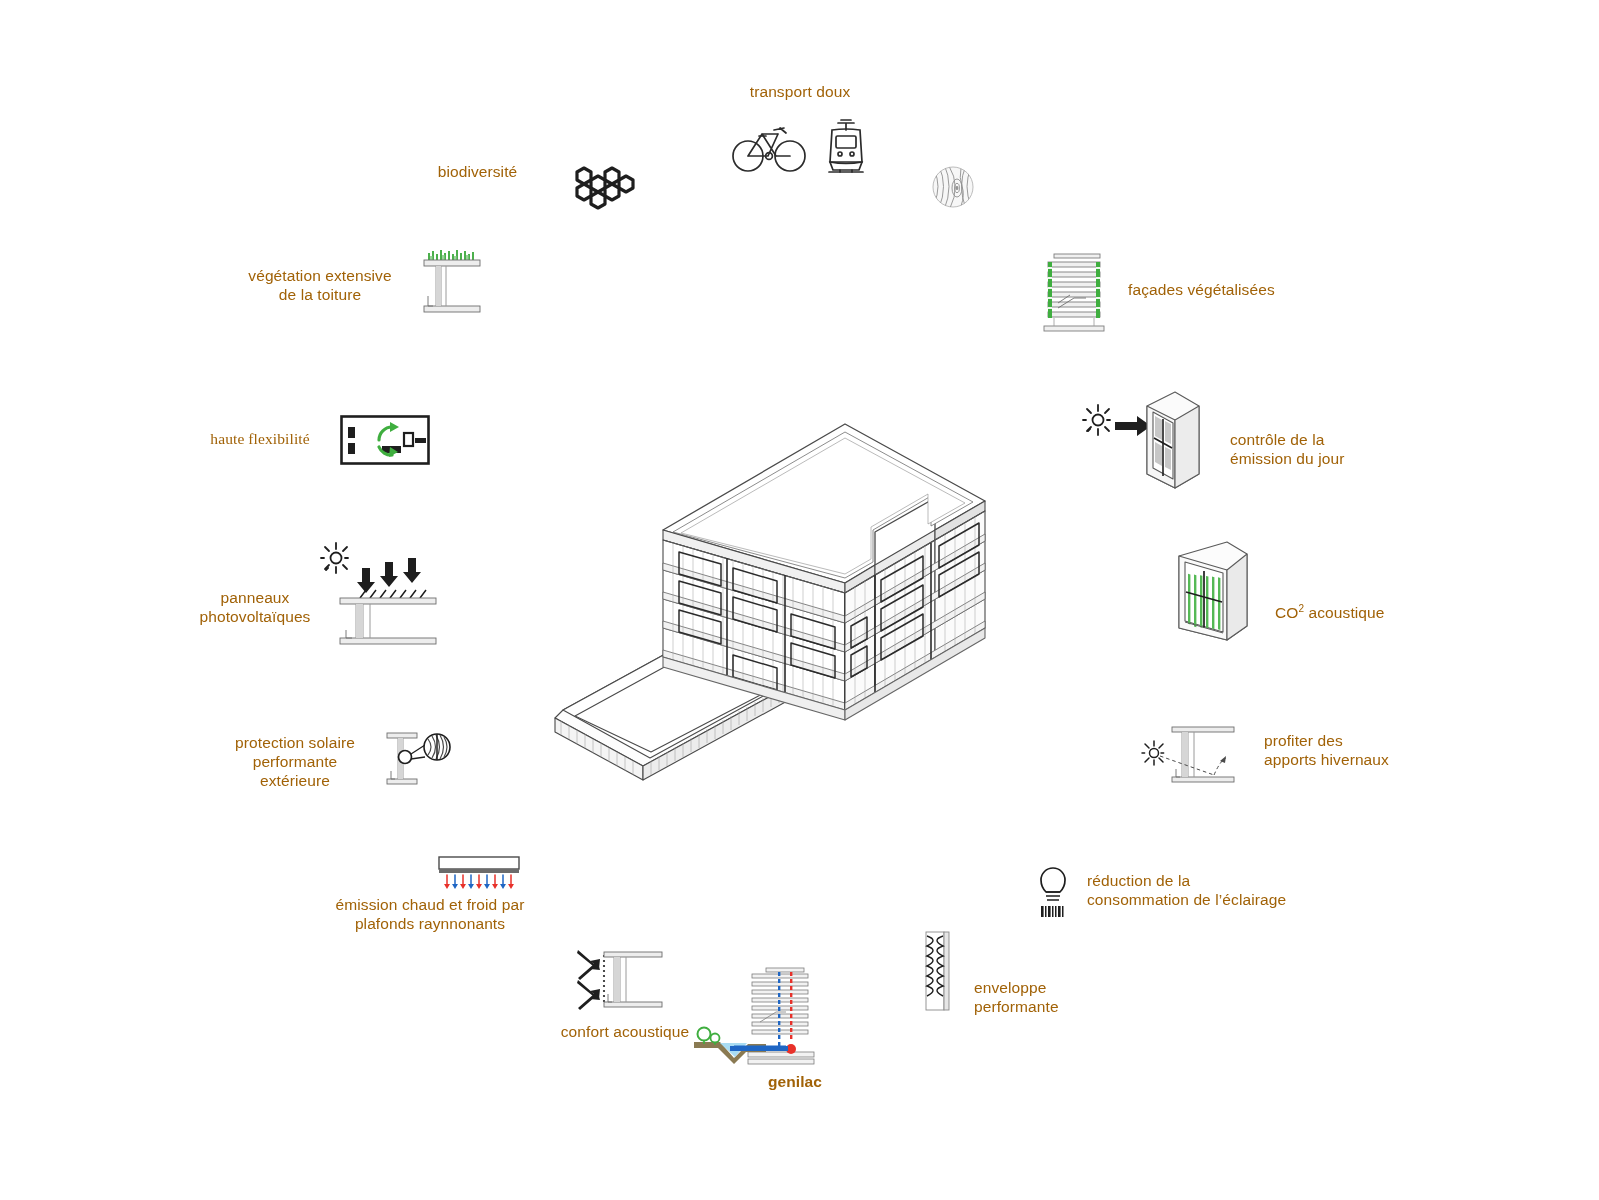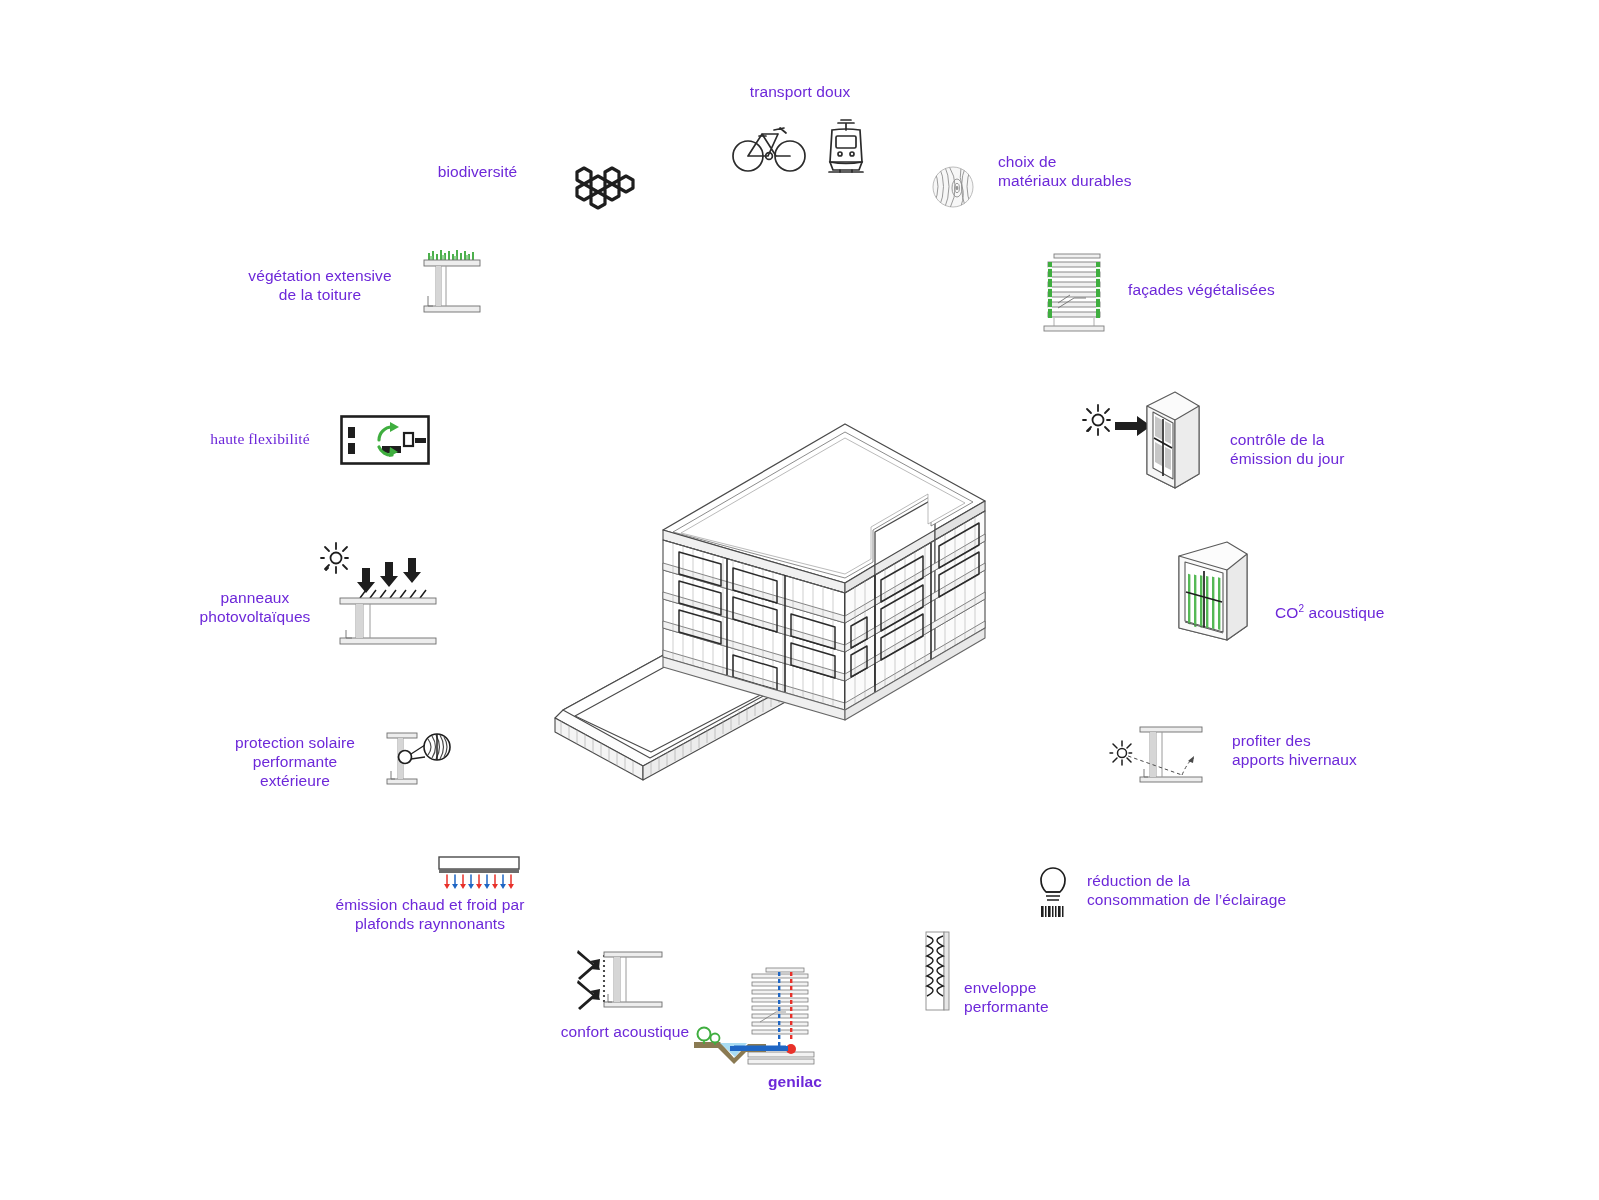--- a/index.html
+++ b/index.html
@@ -9,21 +9,21 @@
     color:#3a3a3a;
   }
   .canvas{position:absolute;inset:0;}
 
   
   .ann{position:absolute;}
   .lbl{
     position:absolute;
     font-size:15.5px;
     line-height:19px;
-    color:#6d28d9;
+    color:#a16207;
     white-space:pre-line;
     letter-spacing:.1px;
   }
   .lbl.r{text-align:center;}
   .lbl.l{text-align:left;}
   .lbl.c{text-align:center;}
   .ico{position:absolute;}
 
   
   #building{position:absolute;left:545px;top:380px;width:460px;height:390px;}
@@ -186,22 +186,20 @@
           <path d="M19 2 q12 20 1 42"></path>
           <path d="M41 4 q-8 18 0 38"></path>
           <path d="M36 1 q-9 21 0 44"></path>
           <ellipse cx="27" cy="24" rx="5" ry="9"></ellipse>
           <ellipse cx="27" cy="24" rx="2.4" ry="4.6"></ellipse>
           <ellipse cx="27" cy="24" rx="0.9" ry="1.8" fill="#8f8f8f"></ellipse>
           <path d="M31 4 q-2 10 1 18 q3 9 -1 20"></path>
         </g>
       </svg>
     </div>
-    <div class="lbl l" style="left:68px;top:0;width:260px;">choix de
-matériaux durables</div>
   </div>
 
   <div class="ann" style="left:230px;top:248px;width:260px;height:80px;">
     <div class="lbl r" style="left:0;top:18px;width:180px;">végétation extensive
 de la toiture</div>
     <div class="ico" style="left:192px;top:0;">
       <svg width="62" height="72" viewBox="0 0 62 72">
 
         <g fill="#4cb04c">
           <rect x="6" y="5" width="2" height="7"></rect>
@@ -445,21 +443,21 @@
           <path d="M51 11 q7 11 0 22"></path>
           <path d="M55 10 q7 12 0 24"></path>
           <path d="M59 10 q7 12 0 24"></path>
           <path d="M63 12 q6 10 0 20"></path>
         </g>
         <path d="M56 9 L56 35" stroke="#1e1e1e" stroke-width="1.5"></path>
       </svg>
     </div>
   </div>
 
-  <div class="ann" style="left:1104px;top:715px;width:300px;height:90px;">
+  <div class="ann" style="left:1136px;top:715px;width:300px;height:90px;">
     <div class="ico" style="left:0;top:0;">
       <svg width="110" height="80" viewBox="0 0 110 80">
 
         <g stroke="#1e1e1e" stroke-width="1.5" fill="none" stroke-linecap="round">
           <circle cx="18" cy="38" r="4.5"></circle>
           <path d="M18 26 L18 31 M18 45 L18 50"></path>
           <path d="M6 38 L11 38" stroke-dasharray="2.6 2.6"></path>
           <path d="M25 38 L30 38" stroke-dasharray="2.6 2.6"></path>
           <path d="M9 29 L13 33 M23 43 L27 47"></path>
           <path d="M27 29 L23 33 M13 43 L9 47"></path>
@@ -659,17 +657,17 @@
       <svg width="34" height="82" viewBox="0 0 34 82">
         <rect x="6" y="2" width="18" height="78" fill="#ffffff" stroke="#8a8a8a" stroke-width="0.9"></rect>
         <rect x="24" y="2" width="5" height="78" fill="#e6e6e6" stroke="#8a8a8a" stroke-width="0.9"></rect>
 
         <g fill="none" stroke="#1e1e1e" stroke-width="1.4">
           <path d="M7 6  q12 4 0 10  q12 4 0 10  q12 4 0 10 q12 4 0 10 q12 4 0 10 q12 4 0 10"></path>
           <path d="M23 6  q-12 4 0 10 q-12 4 0 10 q-12 4 0 10 q-12 4 0 10 q-12 4 0 10 q-12 4 0 10"></path>
         </g>
       </svg>
     </div>
-    <div class="lbl l" style="left:44px;top:48px;width:180px;">enveloppe
+    <div class="lbl l" style="left:54px;top:48px;width:180px;">enveloppe
 performante</div>
   </div>
 
 </div>
 
 </body></html>

